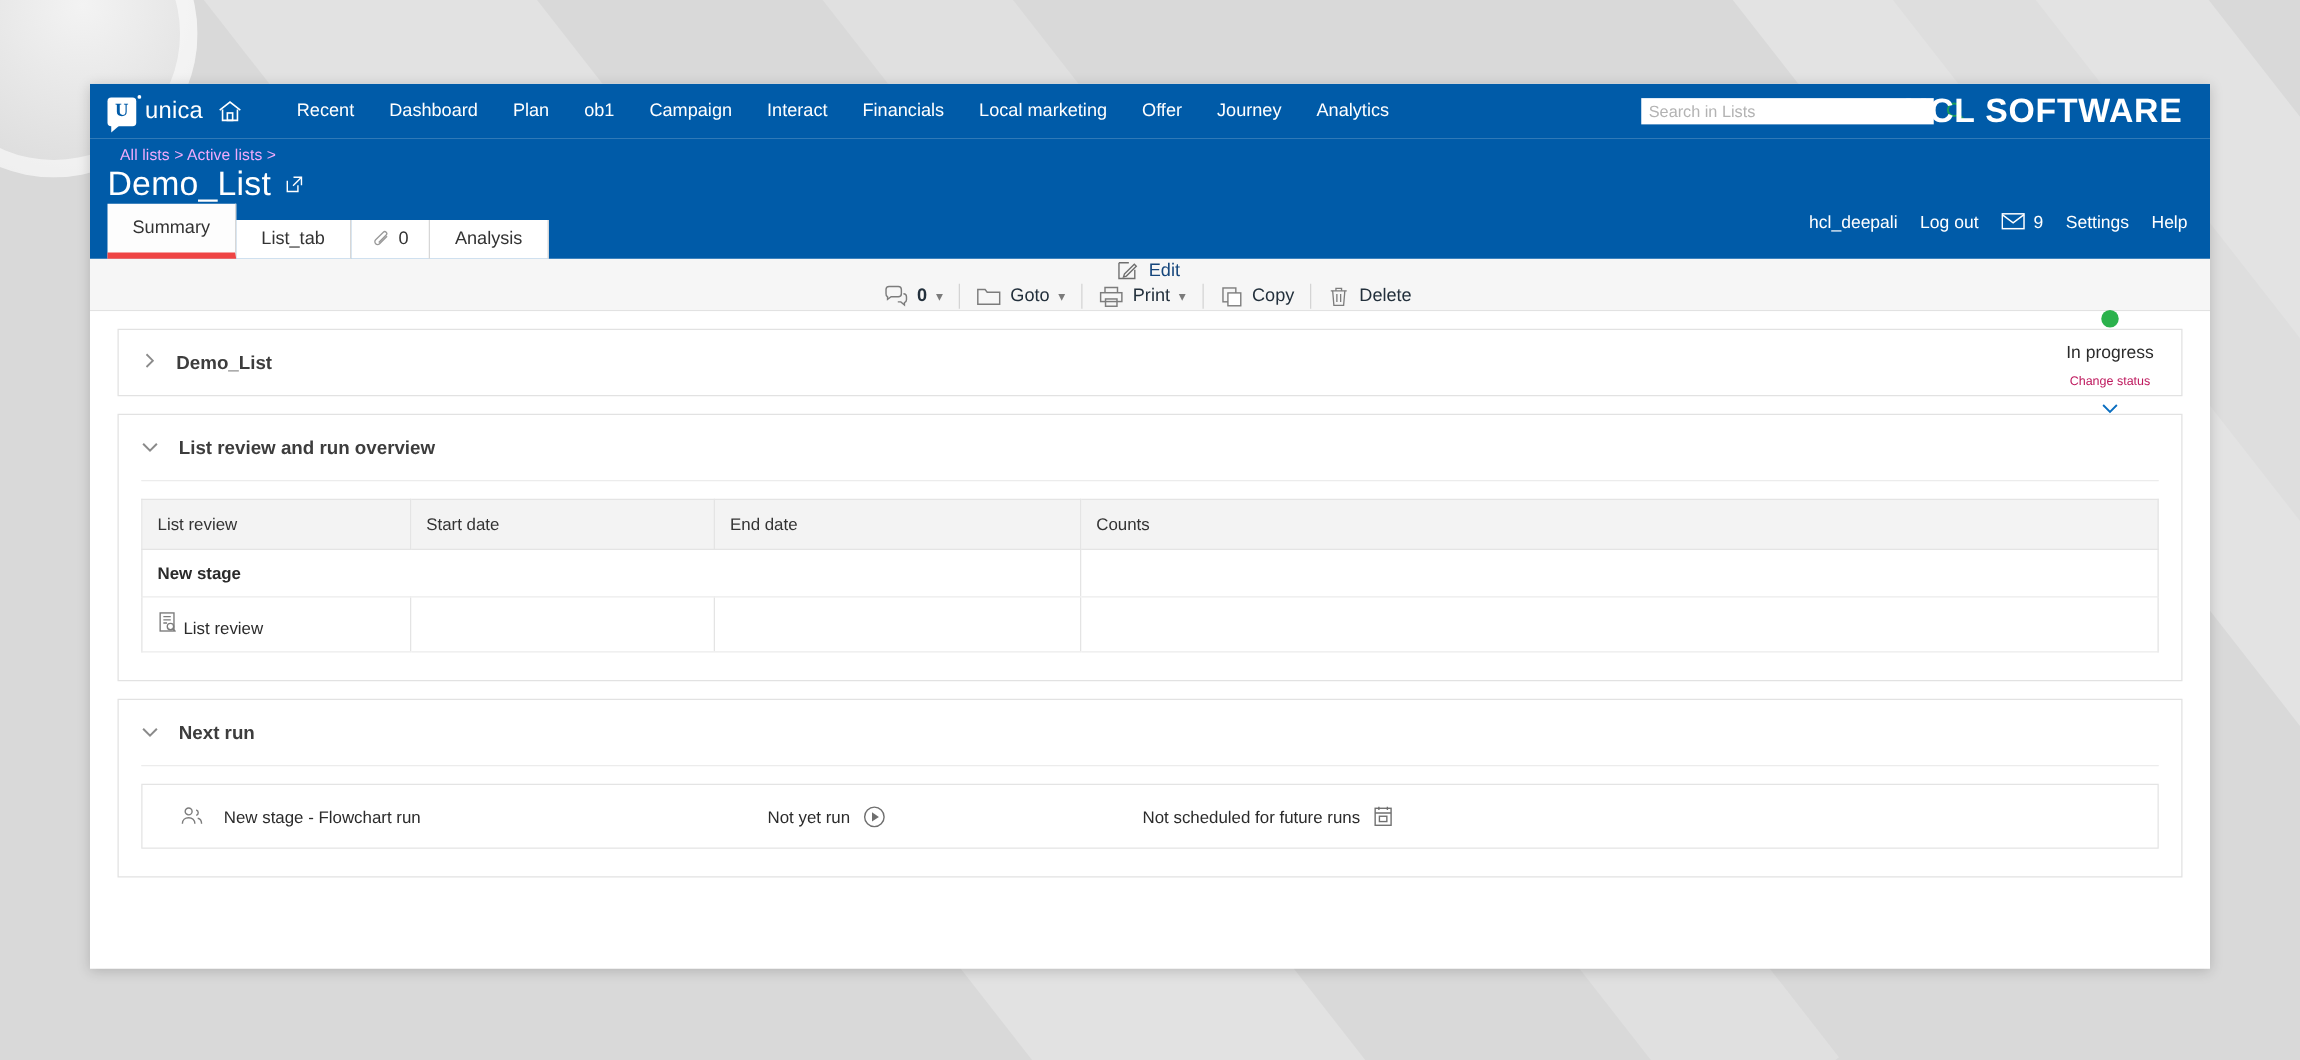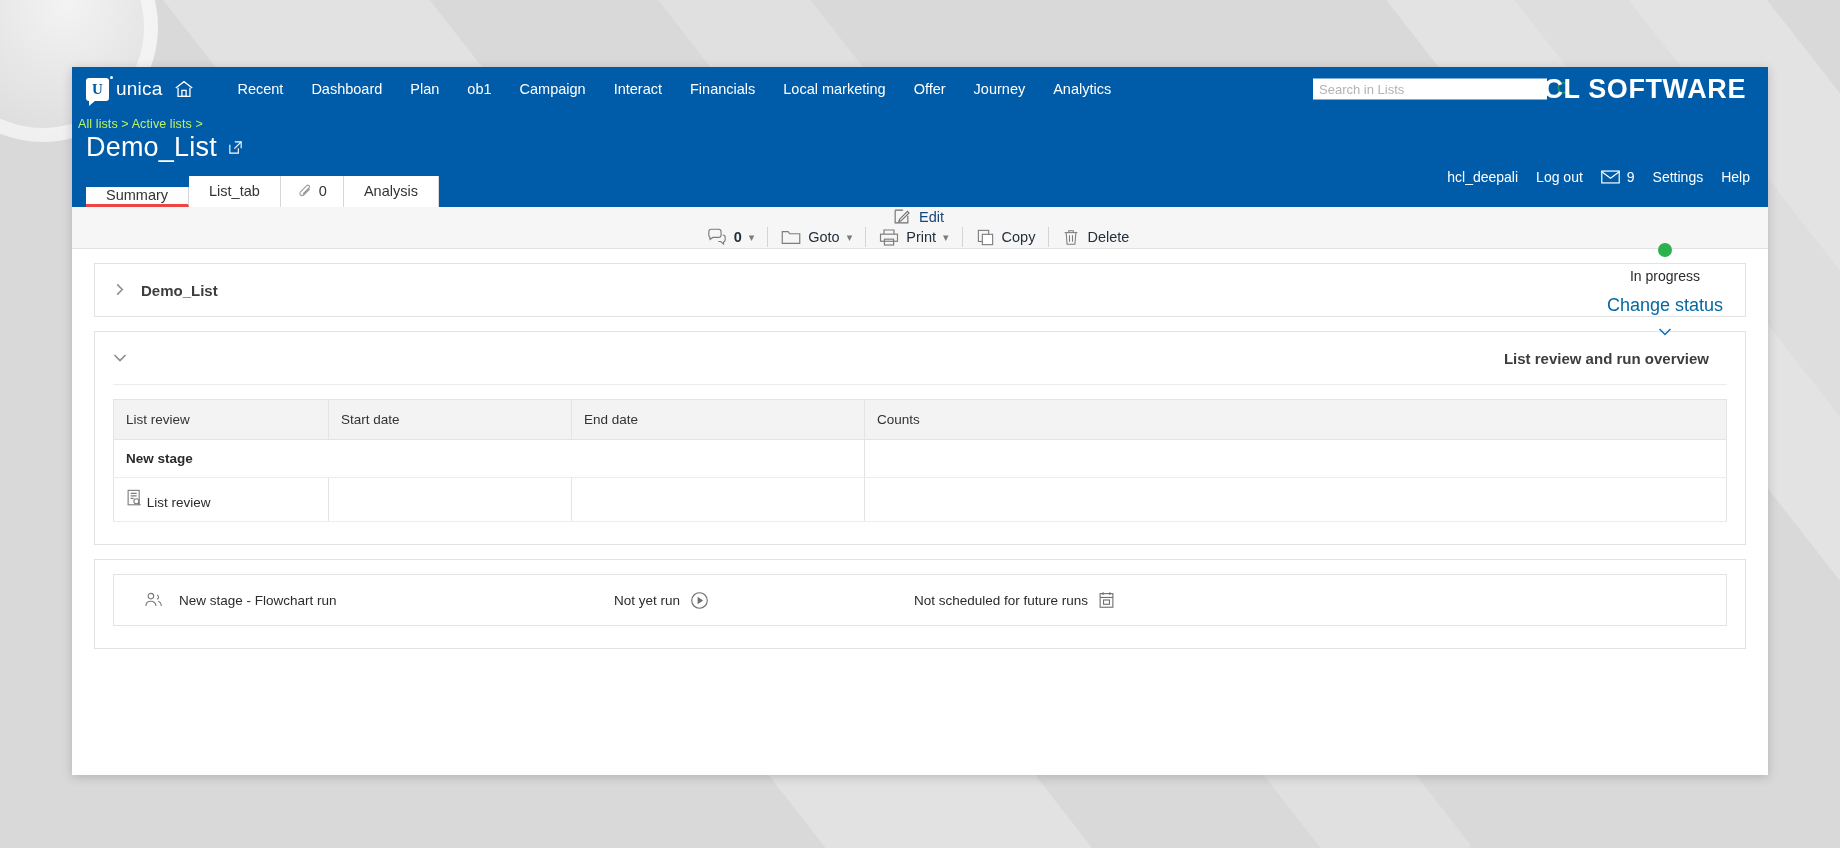--- a/index.html
+++ b/index.html
@@ -81,41 +81,41 @@
   .hcl-logo {
     position:absolute; right: 22px; top: 50%; transform: translateY(-50%);
     display:flex; align-items:center; gap: 14px;
   }
   .hcl-logo .txt { color:#fff; font-size:27px; font-weight:bold; letter-spacing:.6px; }
 
   
   .pagehead {
     background:#005ba8; padding: 6px 0 0 0; position:relative; height: 96px;
   }
-  .crumb { color:#bef264; font-size:12.5px; padding-left: 6px; letter-spacing:.1px;}
+  .crumb { color:#f0abfc; font-size:12.5px; padding-left: 24px; letter-spacing:.1px;}
   .pagetitle {
     display:flex; align-items:center; gap:10px; padding-left:14px; margin-top:1px;
   }
   .pagetitle h1 { color:#fff; font-size:27px; font-weight:normal; letter-spacing:.2px;}
   .head-right {
     position:absolute; right: 18px; top: 58px;
     display:flex; align-items:center; gap: 18px;
   }
   .head-right a, .head-right span { color:#fff; font-size:14px; text-decoration:none; white-space:nowrap;}
   .mailgrp { display:flex; align-items:center; gap:7px; }
 
   
   .tabs { display:flex; align-items:flex-end; padding-left: 14px; position:absolute; bottom:0; }
   .tab {
     background:#fff; color:#333; font-size:14.5px;
     height: 31px; line-height:31px; padding: 0 20px;
     border-right:1px solid #d7d7d7; white-space:nowrap;
     display:flex; align-items:center; gap:6px; cursor:pointer;
   }
-  .tab.active { border-bottom: 3px solid #ef4444; height:20px; line-height:29px; background:#fdfdfd;}
+  .tab.active { border-bottom: 5px solid #ef4444; height:44px; line-height:29px; background:#fdfdfd;}
   .tab.clip { padding: 0 16px; }
 
   
   .toolbar {
     height: 42px; background:#f6f6f6; border-bottom:1px solid #e2e2e2;
     display:flex; align-items:center; justify-content:space-between;
     padding: 0 22px 0 18px;
     flex-direction: column;
   }
   .tb-left { display:flex; align-items:center; gap:8px; }
@@ -135,26 +135,26 @@
   }
   .card-row1 {
     height: 52px; display:flex; align-items:center; justify-content:space-between;
     padding: 0 22px 0 18px;
   }
   .chev { color:#8b8b8b; font-size:15px; display:inline-block; width:14px;}
   .card-title { font-size:15px; font-weight:bold; color:#3d3d3d; }
   .status-grp { display:flex; align-items:center; gap:11px;flex-direction:column; }
   .dot { width:14px; height:14px; border-radius:50%; background:#2bb24c; display:inline-block;}
   .status-txt { font-size:14px; color:#2b2b2b; }
-  .chg-status { color:#0369a1; font-size:18px; text-decoration:none;text-align:right; }
+  .chg-status { color:#be185d; font-size:10px; text-decoration:none;text-align:right; }
 
   .card-head {
-    height: 53px; display:flex; align-items:center; gap:26px;
+    height: 53px; display:flex; align-items:center; gap:16px;
     padding: 0 18px; border-bottom: 1px solid #ececec;
-    margin: 0 18px; padding-left:0;justify-content:space-between;
+    margin: 0 18px; padding-left:0;
   }
   .sec-title { font-size:15px; font-weight:bold; color:#3d3d3d; }
 
   table.grid { width: calc(100% - 36px); margin: 14px 18px 0 18px; border-collapse: collapse; }
   table.grid th {
     background:#f3f3f3; text-align:left; font-weight:normal;
     font-size:13.5px; color:#333; padding: 12px 12px; border:1px solid #e4e4e4;
     border-left:none; border-right:1px solid #e4e4e4;
   }
   table.grid th:last-child { border-right:1px solid #e4e4e4; }
@@ -433,20 +433,28 @@
             <td style="border-right:none"></td>
             <td style="border-right:none"></td>
             <td></td>
           </tr>
         </tbody>
       </table>
       <div style="height:22px"></div>
     </div>
 
     <div class="card">
+      <div class="card-head">
+        <span class="ico">
+          <svg width="14" height="10" viewBox="0 0 14 10" fill="none" stroke="#8b8b8b" stroke-width="1.6">
+            <path d="M1.5 2 L7 7.5 L12.5 2"></path>
+          </svg>
+        </span>
+        <span class="sec-title">Next run</span>
+      </div>
 
       <div class="runrow">
         <div class="who">
           <span class="ico">
             <svg width="19" height="18" viewBox="0 0 22 20" fill="none" stroke="#7c7c7c" stroke-width="1.3">
               <circle cx="8" cy="5.5" r="3.2"></circle>
                 <path d="M2.2 17 c0-3.6 2.6-5.6 5.8-5.6 s5.8 2 5.8 5.6"></path>
               <path d="M15 4.2 a2.6 2.6 0 0 1 0 5"></path>
                 <path d="M16.4 11.8 c2.2.5 3.6 2.4 3.6 5.2"></path>
             </svg>

